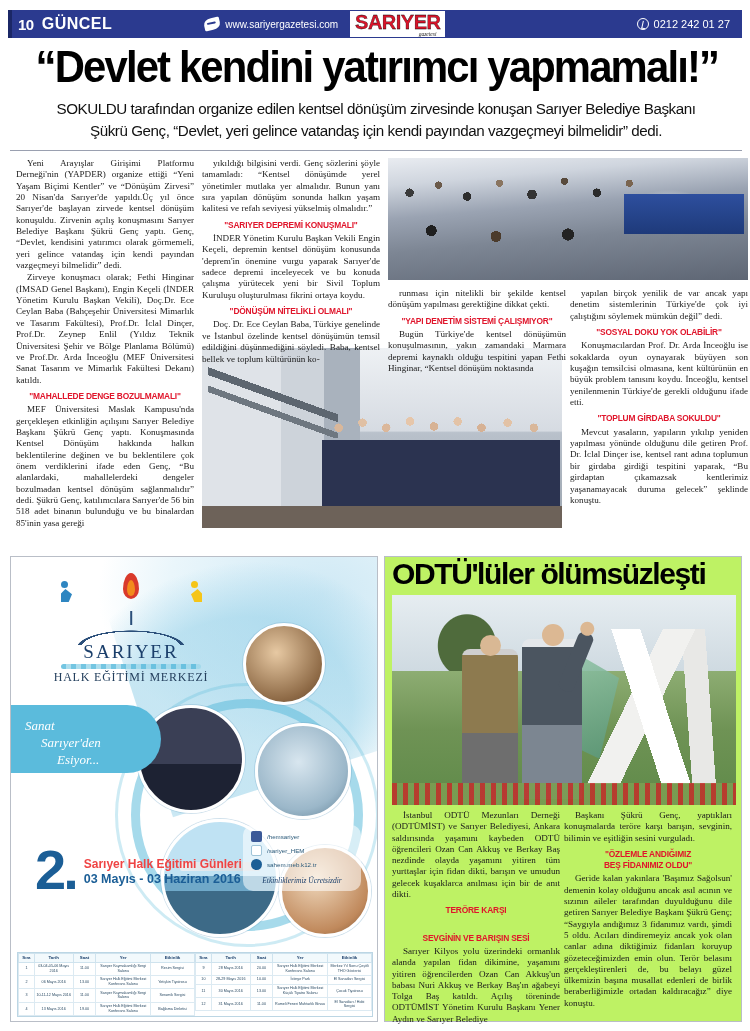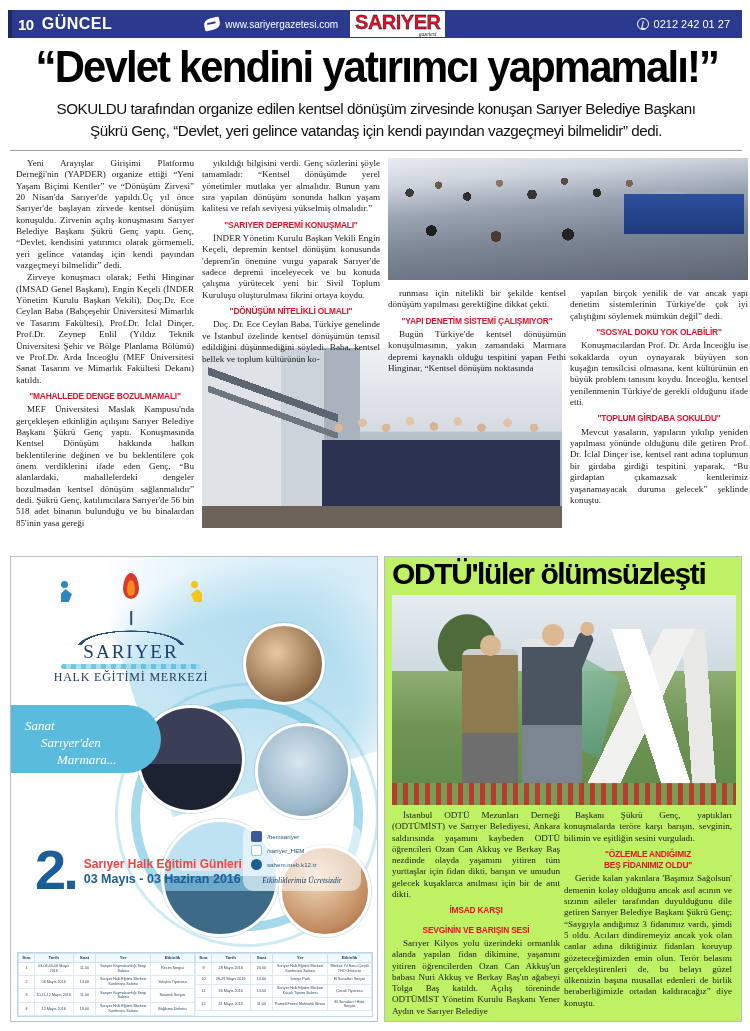--- a/index.html
+++ b/index.html
@@ -475,21 +475,21 @@
     <div class="ring"></div>
     <div class="circ c-a"></div>
     <div class="circ c-b"></div>
     <div class="circ c-c"></div>
     <div class="circ c-d"></div>
     <div class="circ c-e"></div>
 
     <div class="sanat">
       <span>Sanat</span>
       <span class="s2">Sarıyer'den</span>
-      <span class="s3">Marmara...</span>
+      <span class="s3">Esiyor...</span>
     </div>
 
     <div class="two-block">
       <div class="two-num">2.</div>
       <div class="two-txt">
         <div class="two-l1">Sarıyer Halk Eğitimi Günleri</div>
         <div class="two-l2">03 Mayıs - 03 Haziran 2016</div>
       </div>
     </div>
 
@@ -621,22 +621,22 @@
       <div class="op-mon"></div>
       <div class="op-glass"></div>
       <div class="op-p1"></div>
       <div class="op-p2"></div>
       <div class="op-arm"></div>
       <div class="op-flowers"></div>
     </div>
     <div class="odtu-cols">
       <div class="odtu-col">
         <p class="para">İstanbul ODTÜ Mezunları Derneği (ODTÜMİST) ve Sarıyer Belediyesi, Ankara saldırısında yaşamını kaybeden ODTÜ öğrencileri Ozan Can Akkuş ve Berkay Baş nezdinde olayda yaşamını yitiren tüm yurttaşlar için fidan dikti, barışın ve umudun gelecek kuşaklarca anılması için bir de anıt dikti.</p>
-        <div class="subhead" style="margin-bottom:0">İMSAD KARŞI</div>
-        <div class="subhead" style="margin-top:8px">SEVGİNİN VE BARIŞIN SESİ</div>
+        <div class="subhead" style="margin-bottom:0">TERÖRE KARŞI</div>
+        <div class="subhead" style="margin-top:16px">SEVGİNİN VE BARIŞIN SESİ</div>
         <p class="para">Sarıyer Kilyos yolu üzerindeki ormanlık alanda yapılan fidan dikimine, yaşamını yitiren öğrencilerden Ozan Can Akkuş'un babası Nuri Akkuş ve Berkay Baş'ın ağabeyi Tolga Baş katıldı. Açılış töreninde ODTÜMİST Yönetim Kurulu Başkanı Yener Aydın ve Sarıyer Belediye</p>
       </div>
       <div class="odtu-col">
         <p class="para">Başkanı Şükrü Genç, yaptıkları konuşmalarda teröre karşı barışın, sevginin, bilimin ve eşitliğin sesini vurguladı.</p>
         <div class="subhead" style="margin-bottom:0">"ÖZLEMLE ANDIĞIMIZ</div>
         <div class="subhead" style="margin-top:0">BEŞ FİDANIMIZ OLDU"</div>
         <p class="para">Geride kalan yakınlara 'Başımız Sağolsun' demenin kolay olduğunu ancak asıl acının ve sızının aileler tarafından duyulduğunu dile getiren Sarıyer Belediye Başkanı Şükrü Genç; “Saygıyla andığımız 3 fidanımız vardı, şimdi 5 oldu. Acıları dindiremeyiz ancak yok olan canlar adına diktiğimiz fidanları koruyup gözeteceğimizden emin olun. Terör belasını gerçekleştirenleri de, bu belayı güzel ülkemizin başına musallat edenleri de birlik beraberliğimizle ortadan kaldıracağız” diye konuştu.</p>
       </div>
     </div>
   </div>

